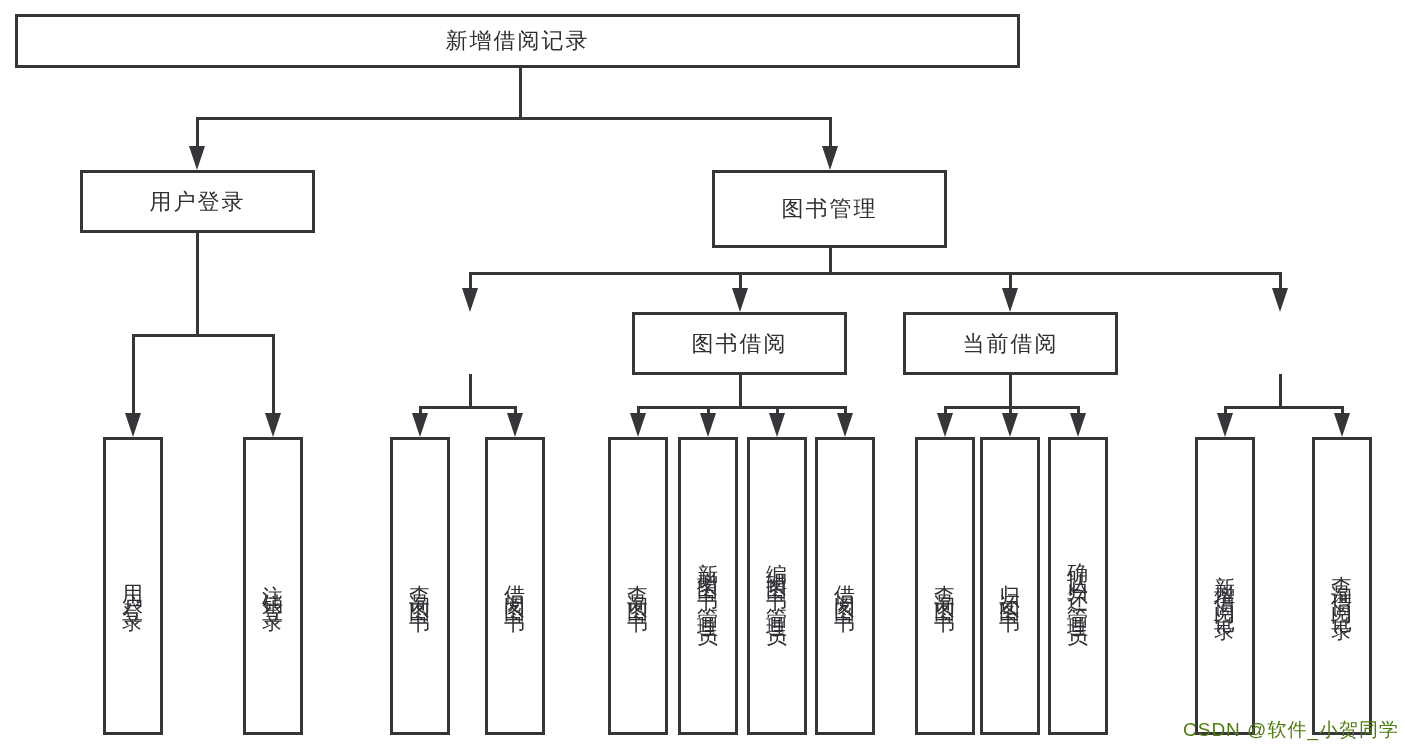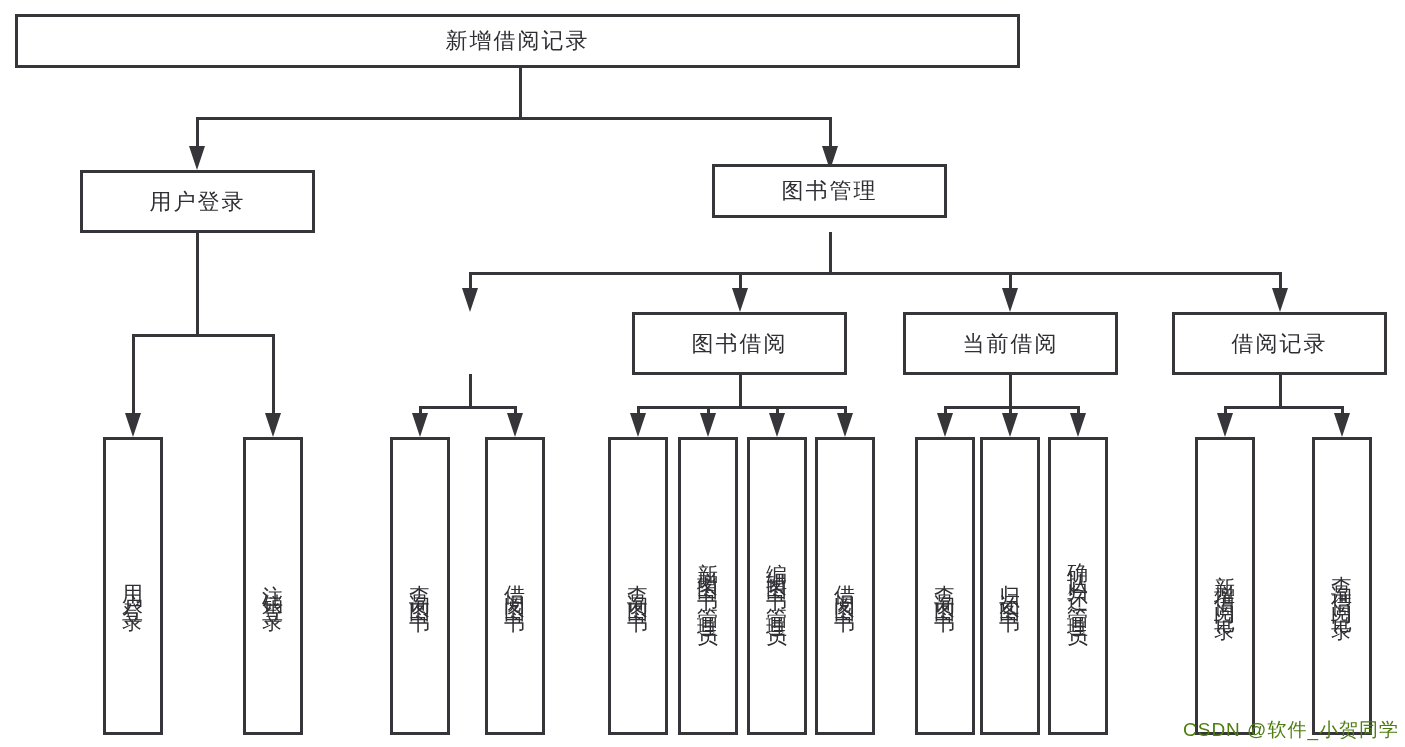--- a/index.html
+++ b/index.html
@@ -112,32 +112,29 @@
       <div class="edge-arrow" style="left: 1334px; top: 413px;"></div>
     </div>
 
   <div class="box" style="left:15px;top:14px;width:1005px;height:54px">
     <span class="lbl">新增借阅记录</span>
   </div>
 
   <div class="box" style="left:80px;top:170px;width:235px;height:63px">
     <span class="lbl">用户登录</span>
   </div>
-  <div class="box" style="left:712px;top:164px;width:235px;height:54px">
+  <div class="box" style="left:712px;top:170px;width:235px;height:78px">
     <span class="lbl">图书管理</span>
   </div>
 
   <div class="box" style="left:903px;top:312px;width:215px;height:63px">
     <span class="lbl">当前借阅</span>
   </div>
   <div class="box" style="left:632px;top:312px;width:215px;height:63px">
     <span class="lbl">图书借阅</span>
-  </div>
-  <div class="box" style="left:1172px;top:312px;width:215px;height:63px">
-    <span class="lbl">借阅记录</span>
   </div>
 
   <div class="box vert" style="left:103px;top:437px;width:60px;height:298px">
     <span class="lbl">用户登录</span>
   </div>
   <div class="box vert" style="left:243px;top:437px;width:60px;height:298px">
     <span class="lbl">注销登录</span>
   </div>
 
   <div class="box vert" style="left:390px;top:437px;width:60px;height:298px">

